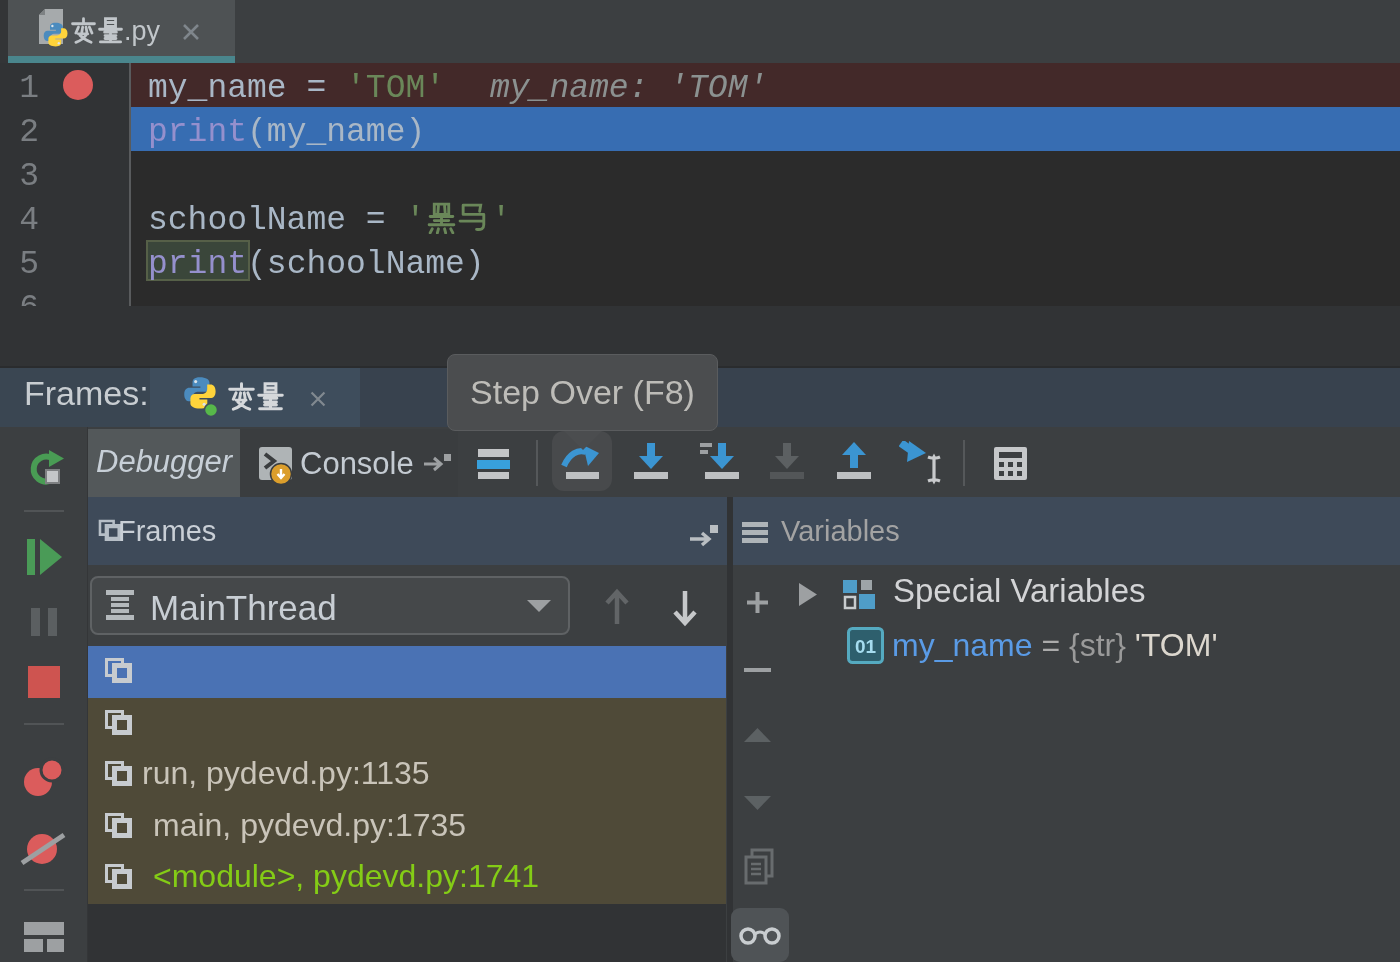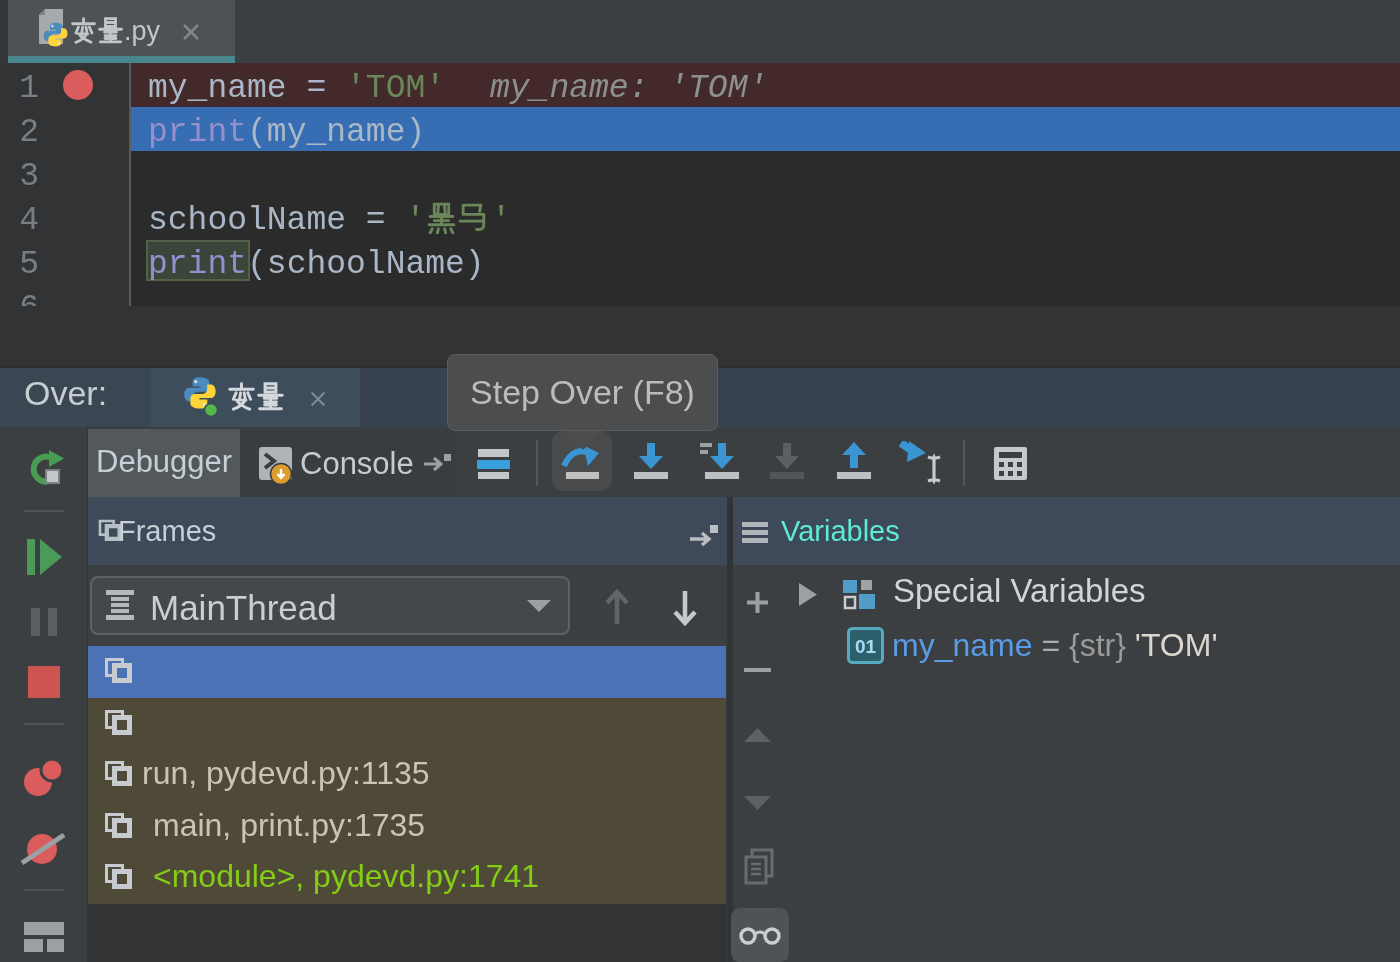--- a/index.html
+++ b/index.html
@@ -59,21 +59,21 @@
       </svg><svg class="cjk" width="33" height="33" viewBox="0 0 32 32" id="ma1" style="vertical-align:-5px">
         <path d="M5,4 H22 L21,10 M5,4 V13 M5,13 H25 M25,13 V23 Q25,28.5 18,27.5 M2,19.5 H25" stroke="#6A8759" stroke-width="2.8" fill="none" stroke-linecap="round"></path>
       </svg><span style="color:#6A8759">'</span></div>
 
 <div class="abs" style="left:0;top:306px;width:1400px;height:60px;background:#313335;"></div>
 <div class="abs" style="left:0;top:366px;width:1400px;height:2px;background:#2A2C2E;"></div>
 
 <div class="abs" style="left:0;top:368px;width:1400px;height:59px;background:#38424E;"></div>
 <div class="abs" style="left:0;top:368px;width:150px;height:59px;background:#3A4652;"></div>
 <div class="abs" style="left:150px;top:368px;width:210px;height:59px;background:#3E4D5C;"></div>
-<div class="abs" style="left:24px;top:374px;font-size:34px;color:#C8CDD1;">Over:</div>
+<div class="abs" style="left:24px;top:374px;font-size:34px;color:#C8CDD1;">Frames:</div>
 <div class="abs" id="dbg-py-icon" style="left:182px;top:375px;">
       <svg width="38" height="42" viewBox="0 0 38 42">
         <g transform="scale(1.12)">
           <path d="M15.9,2c-5,0-6.5,2.2-6.5,4.6v3.6h7v1.2H6.6c-2.7,0-4.6,2-4.6,5.9c0,3.9,1.9,6.2,4.6,6.2h2.9v-3.9c0-2.6,2.2-4.6,4.9-4.6h6.2c2.2,0,3.9-1.7,3.9-3.9V6.6C24.5,4.2,21.5,2,15.9,2z" fill="#4B8BBE"></path>
           <circle cx="12.2" cy="5.9" r="1.4" fill="#DCE4EA"></circle>
           <path d="M16.1,30c5,0,6.5-2.2,6.5-4.6v-3.6h-7v-1.2h9.8c2.7,0,4.6-2,4.6-5.9c0-3.9-1.9-6.2-4.6-6.2h-2.9v3.9c0,2.6-2.2,4.6-4.9,4.6h-6.2c-2.2,0-3.9,1.7-3.9,3.9v4.5C7.5,27.8,10.5,30,16.1,30z" fill="#FFD43B"></path>
           <circle cx="19.8" cy="26.1" r="1.4" fill="#DCE4EA"></circle>
         </g>
         <circle cx="29" cy="35" r="6.5" fill="#57B84A" stroke="#3E4D5C" stroke-width="1.5"></circle>
       </svg>
@@ -138,21 +138,21 @@
       <div class="abs" style="left: 22px; top: 493px;">
         <svg width="44" height="36" viewBox="0 0 44 36">
           <rect x="2" y="2" width="40" height="13" fill="#9DA0A2"></rect>
           <rect x="2" y="19" width="19" height="13" fill="#9DA0A2"></rect>
           <rect x="25" y="19" width="17" height="13" fill="#9DA0A2"></rect>
         </svg>
       </div>
     </div>
 
 <div class="abs" style="left:88px;top:429px;width:152px;height:68px;background:#53585A;"></div>
-<div class="abs" style="left:96px;top:444px;font-size:31px;color:#C7CFD7;">Debugger</div>
+<div class="abs" style="left:96px;top:444px;font-size:31px;color:#C7CFD7;font-style:italic;">Debugger</div>
 <div class="abs" style="left:240px;top:429px;width:218px;height:68px;background:#3A3D3F;"></div>
 <div class="abs" id="console-icon" style="left:258px;top:446px;">
       <svg width="38" height="38" viewBox="0 0 38 38">
         <rect x="1" y="1" width="33" height="33" rx="3" fill="#AFB4B6"></rect>
         <path d="M7,8 L16,15 L7,22" stroke="#3A3D3F" stroke-width="4" fill="none"></path>
         <circle cx="23" cy="28" r="10.5" fill="#DB9E2C" stroke="#3A3D3F" stroke-width="1.5"></circle>
         <path d="M23,23 V31 M19.5,28 L23,32 L26.5,28" stroke="#fff" stroke-width="2.4" fill="none"></path>
       </svg>
     </div>
 <div class="abs" style="left:300px;top:446px;font-size:31px;color:#C4CBD2;">Console</div>
@@ -246,21 +246,21 @@
         <rect x="22" y="1" width="8" height="8" fill="#B9BEC2"></rect>
       </svg>
     </div>
 <div class="abs" id="vars-ico" style="left:742px;top:521px;">
       <svg width="26" height="24" viewBox="0 0 26 24">
         <rect x="0" y="1" width="26" height="5" fill="#AEB4B8"></rect>
         <rect x="0" y="9" width="26" height="5" fill="#AEB4B8"></rect>
         <rect x="0" y="17" width="26" height="5" fill="#AEB4B8"></rect>
       </svg>
     </div>
-<div class="abs" style="left:781px;top:515px;font-size:29px;color:#5eead4;">Variables</div>
+<div class="abs" style="left:781px;top:515px;font-size:29px;color:#a3a3a3;">Variables</div>
 
 <div class="abs" style="left:88px;top:565px;width:639px;height:397px;background:#3C3F41;"></div>
 <div class="abs" style="left:90px;top:576px;width:480px;height:59px;background:#45484A;border:2px solid #5F6264;border-radius:8px;box-sizing:border-box;"></div>
 <div class="abs" id="spool-ico" style="left:104px;top:588px;">
       <svg width="32" height="34" viewBox="0 0 32 34">
         <rect x="2" y="2" width="28" height="5" fill="#B4B9BC"></rect>
         <rect x="7" y="9" width="18" height="4" fill="#B4B9BC"></rect>
         <rect x="7" y="15" width="18" height="4" fill="#B4B9BC"></rect>
         <rect x="7" y="21" width="18" height="4" fill="#B4B9BC"></rect>
         <rect x="2" y="27" width="28" height="5" fill="#B4B9BC"></rect>
@@ -302,21 +302,21 @@
         <path d="M9,7 h20 v20 h-20 z M14,12 h10 v10 h-10 z" fill="#C7CBCF" fill-rule="evenodd"></path>
       </svg>
     </div>
 <div class="abs" style="left:142px;top:755px;font-size:32px;color:#C9C4B9;">run, pydevd.py:1135</div>
 <div class="abs frico" style="left:103px;top:811px;">
       <svg width="34" height="34" viewBox="0 0 34 34">
         <path d="M10,19.5 H3.5 V3.5 H19.5 V8" stroke="#C7CBCF" stroke-width="3" fill="none"></path>
         <path d="M9,7 h20 v20 h-20 z M14,12 h10 v10 h-10 z" fill="#C7CBCF" fill-rule="evenodd"></path>
       </svg>
     </div>
-<div class="abs" style="left:153px;top:807px;font-size:32px;color:#C9C4B9;">main, print.py:1735</div>
+<div class="abs" style="left:153px;top:807px;font-size:32px;color:#C9C4B9;">main, pydevd.py:1735</div>
 <div class="abs frico" style="left:103px;top:862px;">
       <svg width="34" height="34" viewBox="0 0 34 34">
         <path d="M10,19.5 H3.5 V3.5 H19.5 V8" stroke="#C7CBCF" stroke-width="3" fill="none"></path>
         <path d="M9,7 h20 v20 h-20 z M14,12 h10 v10 h-10 z" fill="#C7CBCF" fill-rule="evenodd"></path>
       </svg>
     </div>
 <div class="abs" style="left:153px;top:858px;font-size:32px;color:#84cc16;">&lt;module&gt;, pydevd.py:1741</div>
 
 <div class="abs" style="left:733px;top:565px;width:58px;height:397px;background:#3C3F41;"></div>
 <div class="abs" style="left:791px;top:565px;width:609px;height:397px;background:#3C3F41;"></div>

